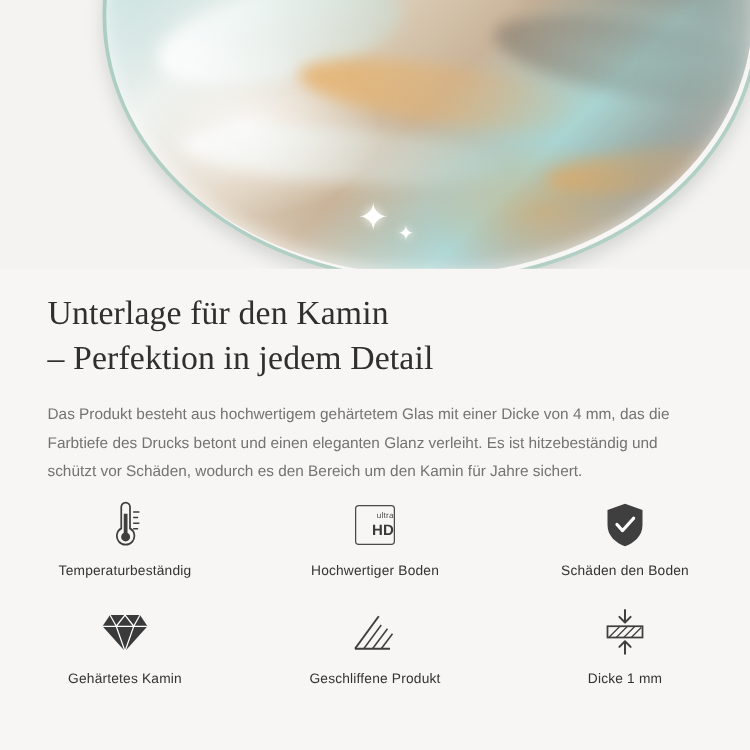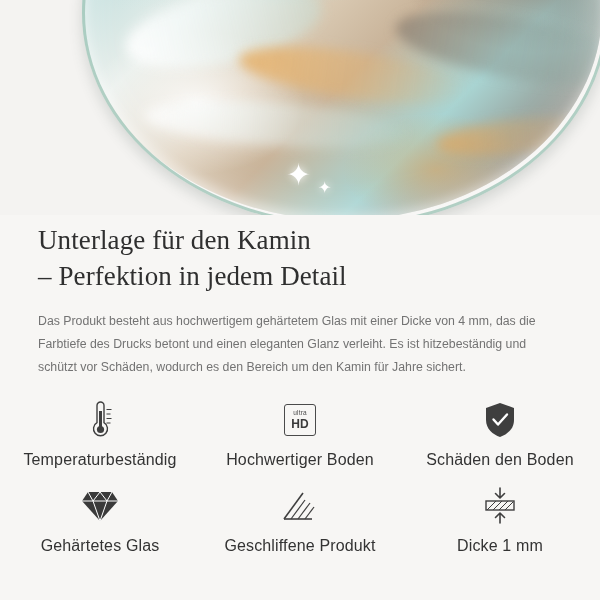--- a/index.html
+++ b/index.html
@@ -77,21 +77,21 @@
     text-shadow: 0 0 8px rgba(255,255,255,0.9);
     pointer-events: none;
   }
   .sp1 { left: 286px; top: 160px; font-size: 30px; }
   .sp2 { left: 318px; top: 180px; font-size: 16px; }
 
   
   .content {
     position: absolute;
     left: 0;
-    top: 205px;
+    top: 215px;
     width: 600px;
   }
   .headline {
     margin: 0;
     padding: 18px 38px 0 38px;
     font-family: "Liberation Serif", serif;
     font-weight: 400;
     font-size: 27px;
     line-height: 1.32;
     color: #2f2f2f;
@@ -127,33 +127,33 @@
     padding-top: 4px;
   }
   .feature .ficon {
     height: 48px;
     display: flex;
     align-items: center;
     justify-content: center;
   }
   .feature .flabel {
     margin-top: 7px;
-    font-size: 16px;
+    font-size: 11px;
     color: #333333;
     text-align: center;
     letter-spacing: 0.15px;
   }
   .hd-box {
     width: 30px;
     height: 30px;
     border: 1.4px solid #4a4a4a;
     border-radius: 3px;
     display: flex;
     flex-direction: column;
-    align-items: center;
+    align-items: flex-end;
     justify-content: center;
     line-height: 1;
   }
   .hd-box .u { font-size: 6.5px; color: #4a4a4a; letter-spacing: .2px; }
   .hd-box .h { font-size: 12px; font-weight: bold; color: #3a3a3a; margin-top: 1px; }
 </style>
 </head>
 <body>
 
 <div class="page">
@@ -214,21 +214,21 @@
       <div class="flabel">Schäden den Boden</div>
     </div>
 
     <div class="feature">
       <div class="ficon">
         <svg width="40" height="36" viewBox="0 0 40 36">
           <path d="M8 4 H32 L38 13 L20 33 L2 13 Z" fill="#3a3a3a"></path>
           <path d="M8 4 L13 13 L20 33 M32 4 L27 13 L20 33 M2 13 H38 M13 13 L20 4 L27 13" fill="none" stroke="#ffffff" stroke-width="1"></path>
         </svg>
       </div>
-      <div class="flabel">Gehärtetes Glas</div>
+      <div class="flabel">Gehärtetes Kamin</div>
     </div>
 
     <div class="feature">
       <div class="ficon">
         <svg width="38" height="34" viewBox="0 0 38 34" stroke="#3f3f3f" fill="none">
           <path d="M3 30 L31 30" stroke-width="1.6"></path>
           <path d="M3 30 L22 4" stroke-width="1.6"></path>
           <path d="M10 30 L24 11" stroke-width="1.2"></path>
           <path d="M17 30 L29 14" stroke-width="1.2"></path>
           <path d="M24 30 L33 18" stroke-width="1.2"></path>

